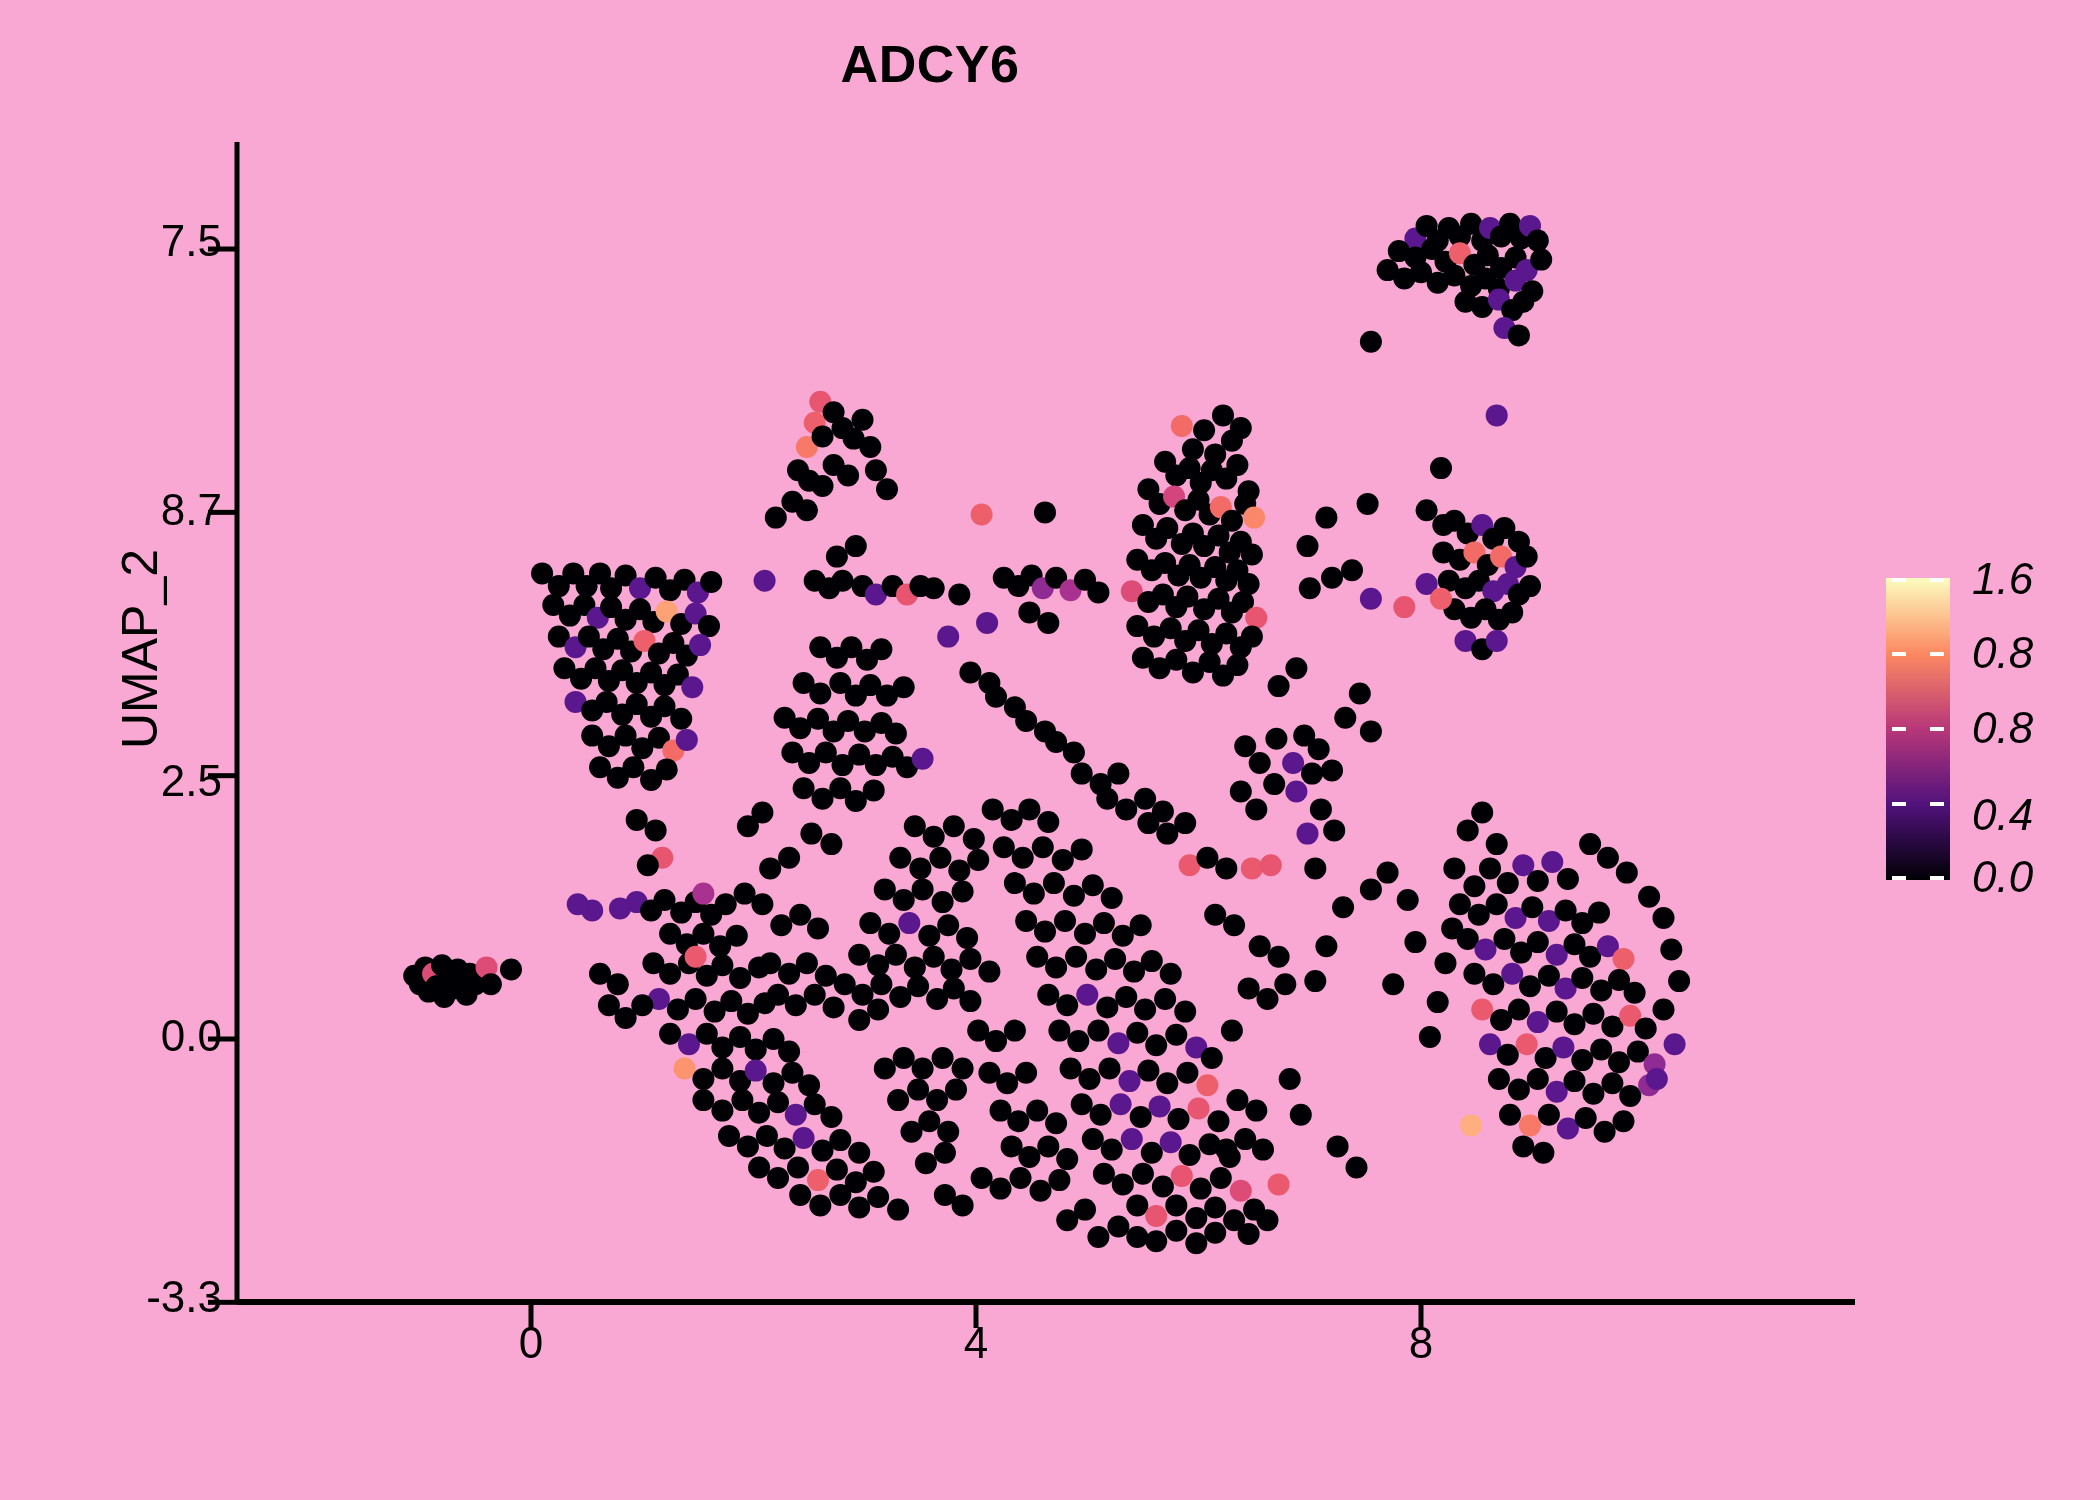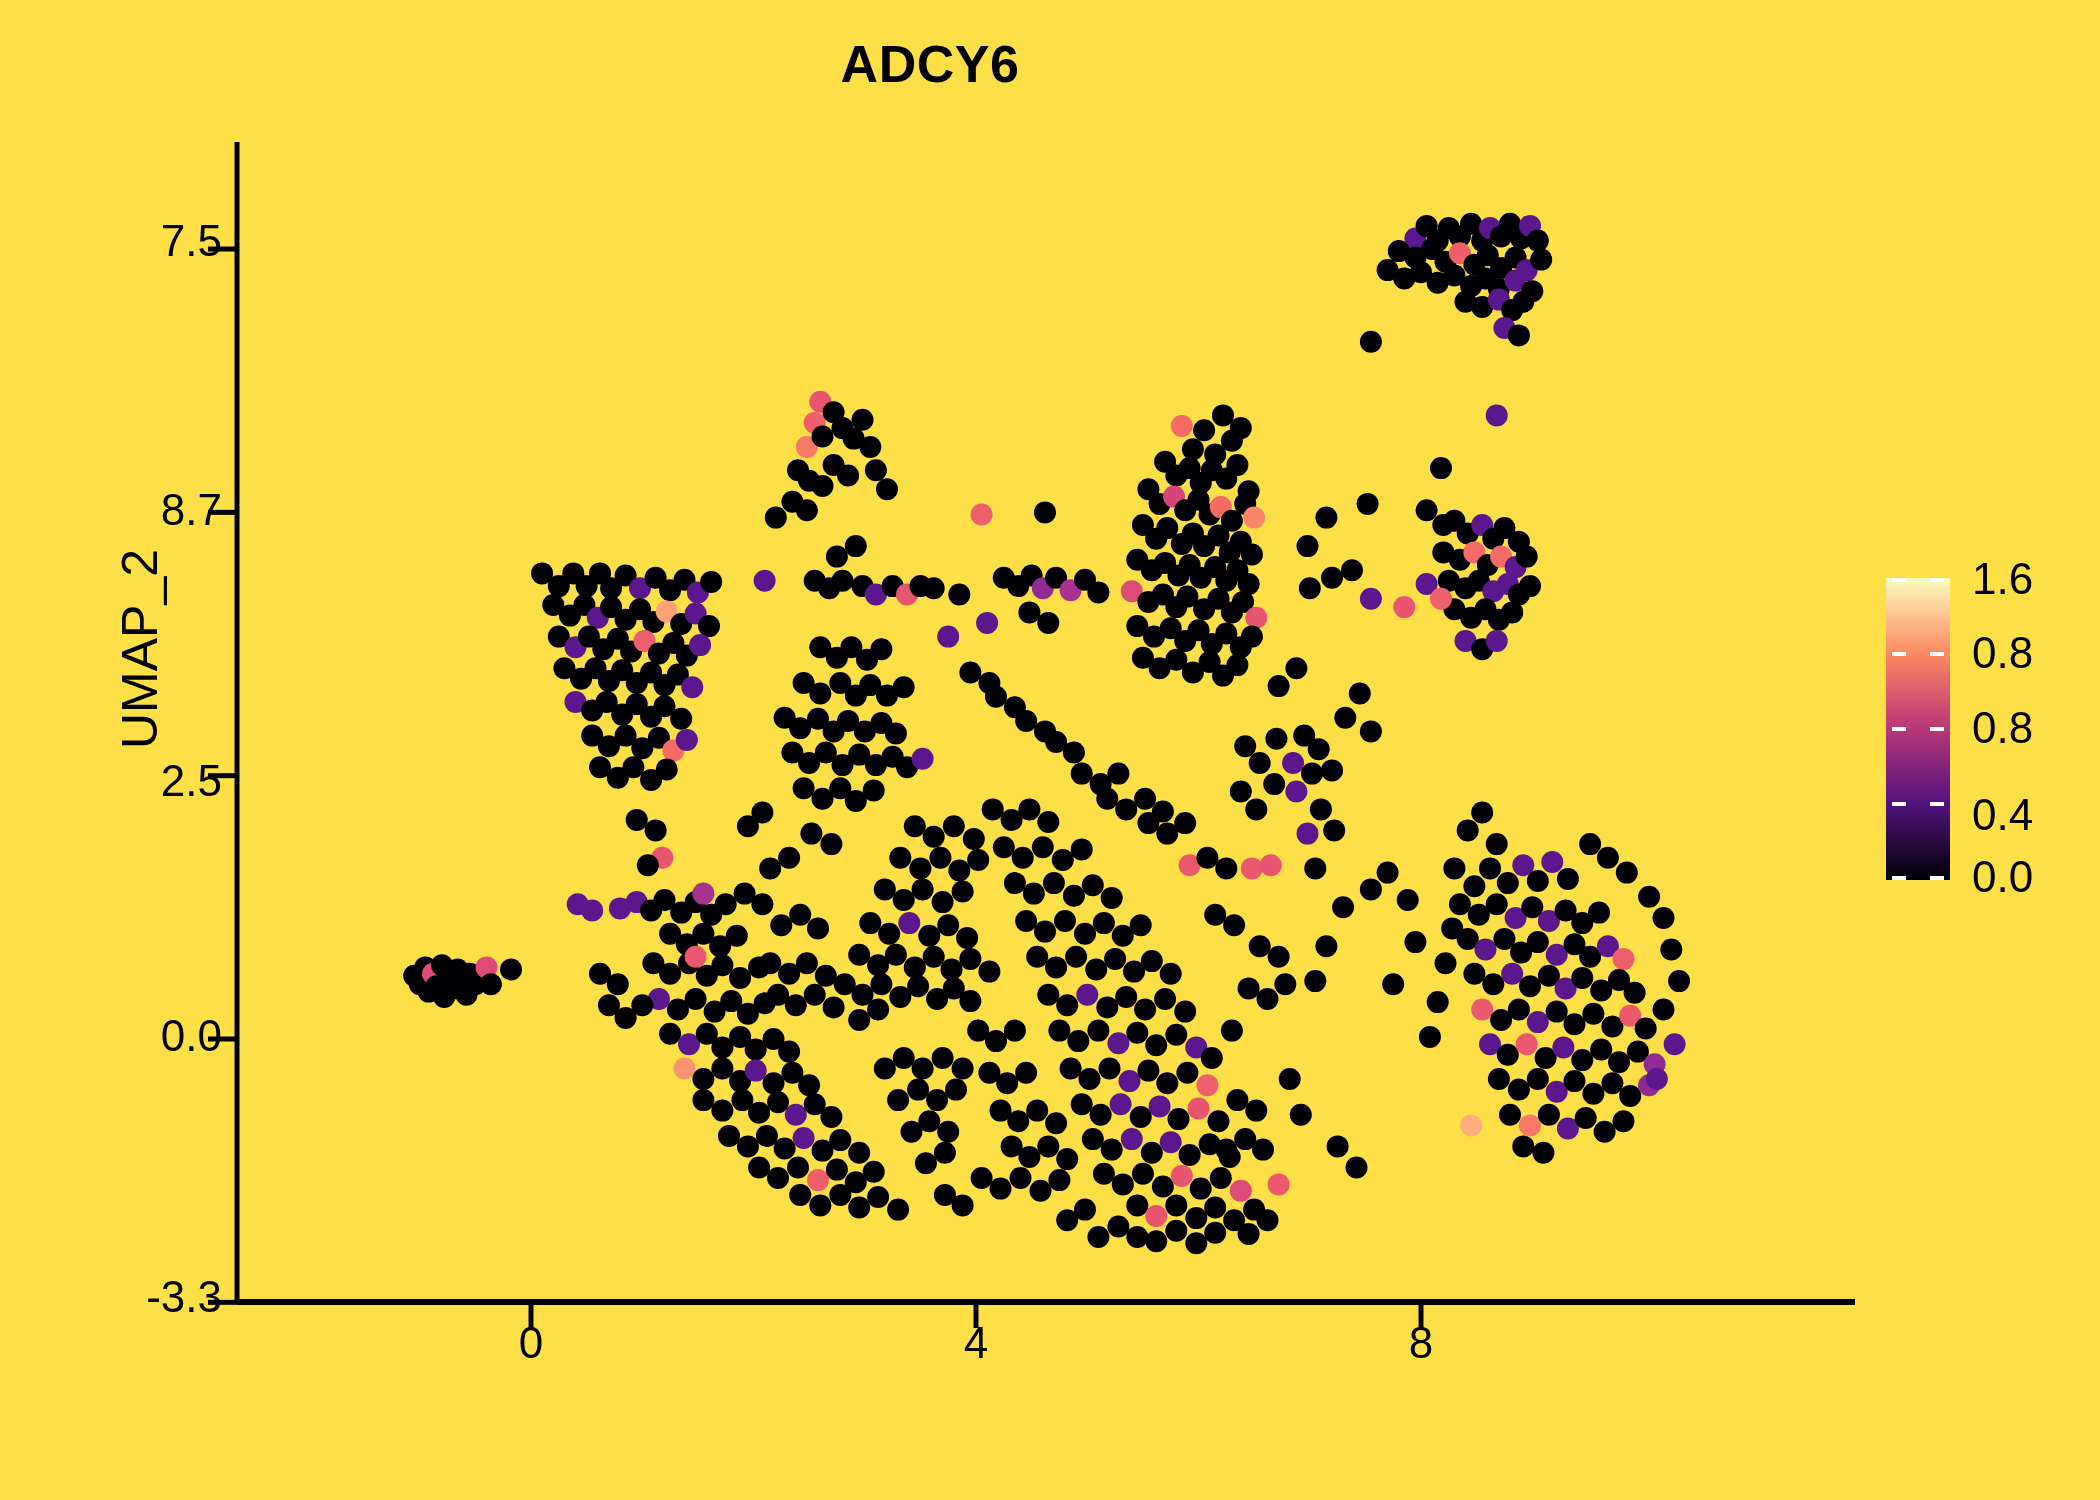--- a/index.html
+++ b/index.html
@@ -11,21 +11,21 @@
     width: 2100px;
     height: 1500px;
     font-family: "Liberation Sans", sans-serif;
     color: #000000;
     overflow: hidden;
   }
   #root {
     position: relative;
     width: 2100px;
     height: 1500px;
-    background: #fde047;
+    background: #f9a8d4;
   }
   #plot-title {
     position: absolute;
     left: 0;
     top: 34px;
     width: 1860px;
     text-align: center;
     font-size: 52px;
     font-weight: bold;
     letter-spacing: 0.5px;
@@ -71,20 +71,21 @@
     color: #000000;
     width: 120px;
     white-space: nowrap;
   }
   #legend {
     position: absolute;
     left: 1886px;
     top: 578px;
     width: 200px;
     height: 302px;
+    font-style: italic;
   }
   #legend-bar {
     position: absolute;
     left: 0;
     top: 0;
     width: 64px;
     height: 302px;
   }
   .legend-tick {
     position: absolute;

